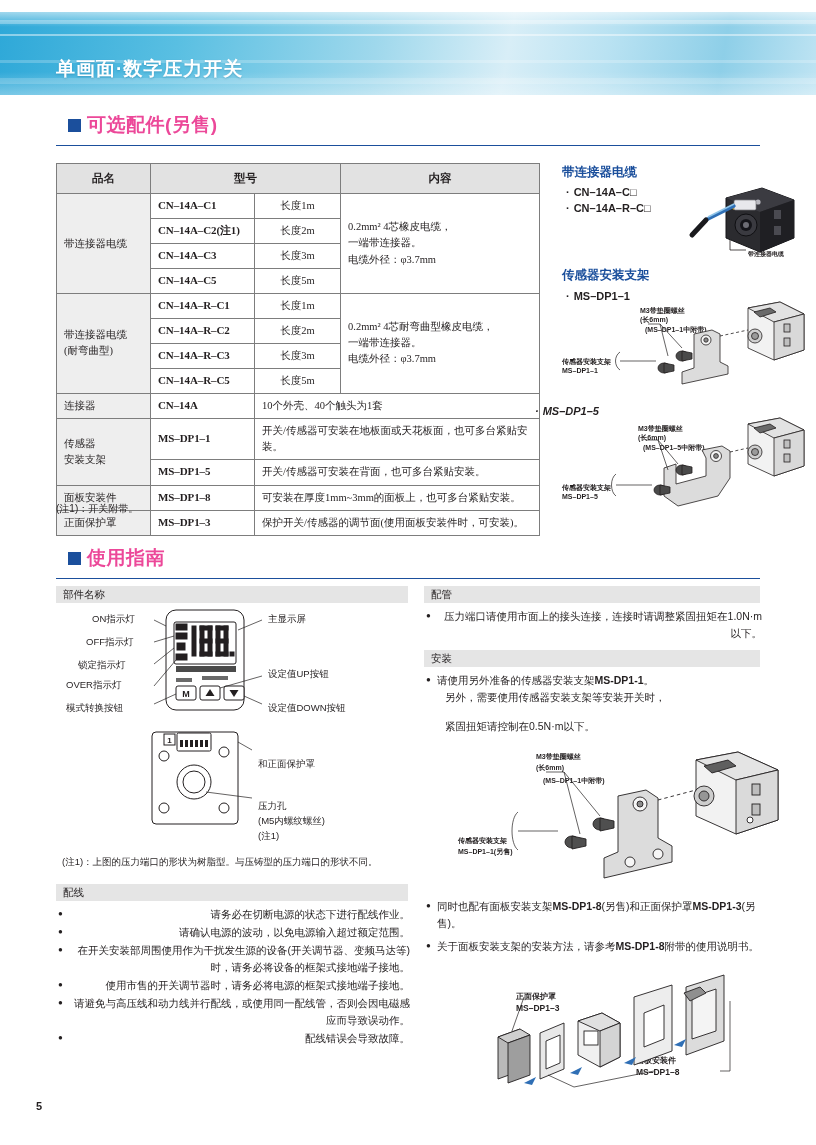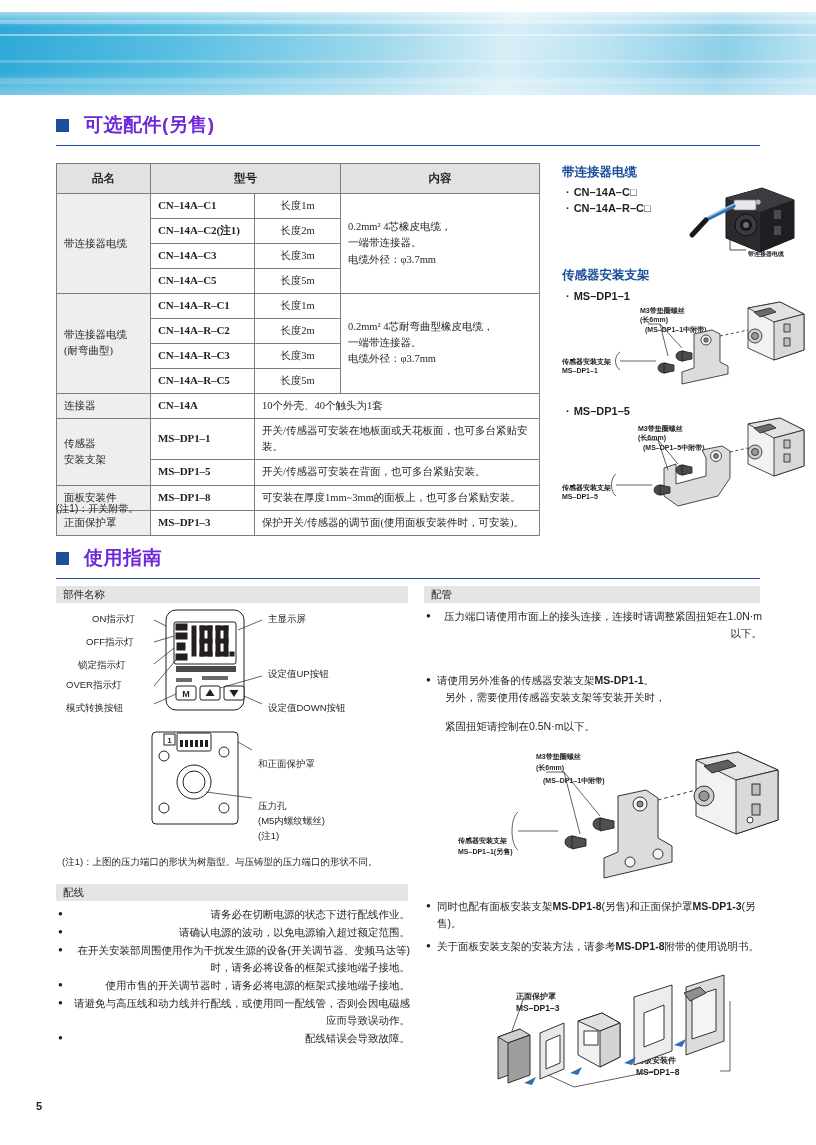--- a/index.html
+++ b/index.html
@@ -26,22 +26,22 @@
   .banner .s3 { top: 48px; height: 3px; background: rgba(255,255,255,.22); }
   .banner .s4 { top: 66px; height: 6px; background: rgba(255,255,255,.18); }
   .banner-title {
     position: absolute; left: 56px; top: 44px;
     font-size: 19px; font-weight: 600; color: #fff; letter-spacing: 1px;
     text-shadow: 0 1px 2px rgba(0,70,110,.25);
   }
 
   
   .section-head {
-    position: absolute; font-size: 19px; font-weight: 700; color: #6d28d9;
-    letter-spacing: .5px; display: flex; align-items: center; gap: 15px;
+    position: absolute; font-size: 19px; font-weight: 700; color: #ec4899;
+    letter-spacing: .5px; display: flex; align-items: center; gap: 6px; margin-left: 12px;
   }
   .sq { width: 13px; height: 13px; background: #1b4f9c; display: inline-block; }
   .head-rule { position: absolute; height: 1px; background: #1b4f9c; }
 
   
   .acc-table {
     position: absolute; left: 56px; top: 163px; width: 484px;
     border-collapse: collapse; font-size: 10.5px; font-family: Liberation Serif, serif;
   }
   .acc-table td, .acc-table th {
@@ -103,20 +103,21 @@
 </head>
 <body>
 
 <div class="page">
 
   <div class="banner">
     <div class="streak s1"></div>
     <div class="streak s2"></div>
     <div class="streak s3"></div>
     <div class="streak s4"></div>
+    <div class="banner-title">单画面·数字压力开关</div>
   </div>
 
   <div class="section-head" style="left:56px; top:112px;">
     <span class="sq"></span>
     <span>可选配件(另售)</span>
   </div>
   <div class="head-rule" style="left:56px; top:145px; width:704px;"></div>
 
   <table class="acc-table">
     <thead>
@@ -270,21 +271,21 @@
 
         <path d="M40 24 L52 24" stroke-width=".7"></path>
         <path d="M52 24 L60 56" stroke-width=".7" marker-end=""></path>
         <path d="M52 24 L74 48" stroke-width=".7"></path>
         <path d="M12 52 C6 56, 6 66, 12 70" stroke-width=".7"></path>
         <path d="M12 61 L48 61" stroke-width=".7"></path>
       </g>
     </svg>
   </div>
 
-  <div class="side-item" style="left:566px; top:405px;">
+  <div class="side-item" style="left:535px; top:405px;font-style:italic;">
     <span class="dot">·</span><span>MS–DP1–5</span>
   </div>
   <div class="tiny" style="left:638px; top:424px;">M3带垫圈螺丝</div>
   <div class="tiny" style="left:638px; top:433px;">(长6mm)</div>
   <div class="tiny" style="left:643px; top:443px;">(MS–DP1–5中附带)</div>
   <div class="tiny" style="left:562px; top:483px;">传感器安装支架</div>
   <div class="tiny" style="left:562px; top:492px;">MS–DP1–5</div>
 
   <div class="photo-box" style="left:606px; top:418px;">
     <svg width="205" height="95" viewBox="0 0 205 95">
@@ -425,20 +426,21 @@
     <li>使用市售的开关调节器时，请务必将电源的框架式接地端子接地。</li>
     <li>请避免与高压线和动力线并行配线，或使用同一配线管，否则会因电磁感应而导致误动作。</li>
     <li>配线错误会导致故障。</li>
   </ul>
 
   <div class="panel-head" style="left:424px; top:586px; width:336px;">配管</div>
   <ul class="bullet-list" style="left:426px; top:608px; width:336px;">
     <li>压力端口请使用市面上的接头连接，连接时请调整紧固扭矩在1.0N·m以下。</li>
   </ul>
 
+  <div class="panel-head" style="left:424px; top:650px; width:336px;">安装</div>
 
   <div class="bullet-list" style="left:426px; top:672px; width:336px;">
     <div style="position:relative; padding-left:11px;">
       <span style="position:absolute;left:0;top:0;font-size:8px;line-height:1.95;">●</span>
       <span>请使用另外准备的传感器安装支架</span><span class="bold">MS-DP1-1</span><span>。</span>
       <div style="padding-left:8px;">另外，需要使用传感器安装支架等安装开关时，</div>
       <div style="padding-left:8px;margin-top:12px;">紧固扭矩请控制在0.5N·m以下。</div>
     </div>
   </div>
 

